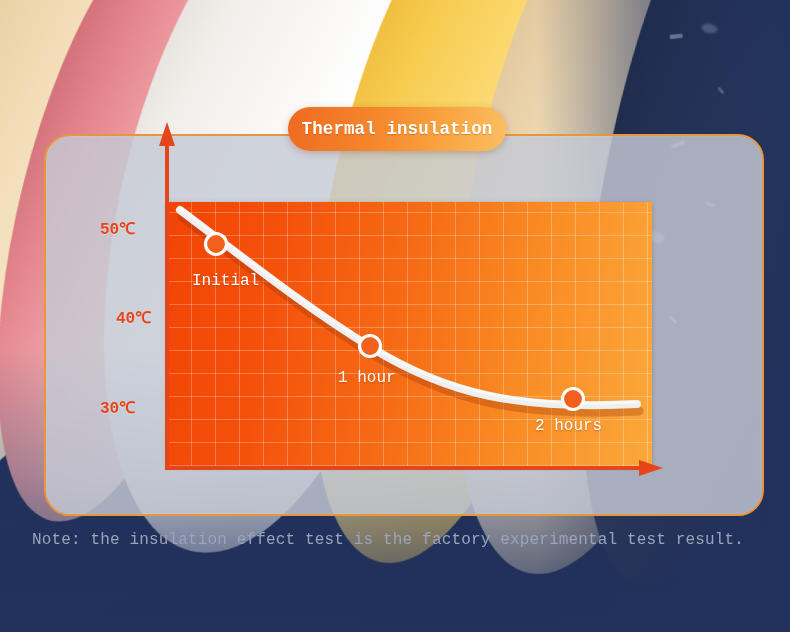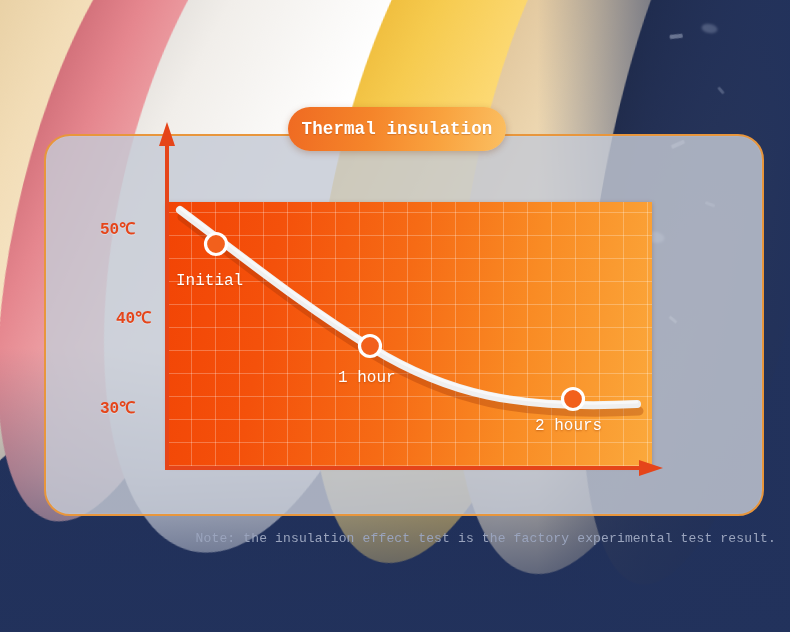--- a/index.html
+++ b/index.html
@@ -78,27 +78,27 @@
   .chart svg{position:absolute;left:-30px;top:-42px;overflow:visible;}
 
   .ylab{position:absolute;color:#e5451a;font-size:16px;font-weight:700;
      text-shadow:0 1px 0 rgba(255,255,255,.35);}
   .ylab.y50{left:100px;top:217px;}
   .ylab.y40{left:100px;top:306px;margin-left:16px;}
   .ylab.y30{left:100px;top:396px;}
 
   .ptlabel{position:absolute;color:#ffffff;font-size:16px;font-weight:400;
      text-shadow:0 1px 2px rgba(140,50,5,.45);white-space:nowrap;}
-  .lab-initial{left:176px;top:272px;}
+  .lab-initial{left:192px;top:272px;}
   .lab-1h{left:338px;top:369px;}
   .lab-2h{left:535px;top:417px;}
 
   
-  .note{position:absolute;left:0;top:531px;width:776px;text-align:right;
-     color:#9aa4bd;font-size:13px;letter-spacing:.15px;}
+  .note{position:absolute;left:0;top:531px;width:776px;text-align:center;
+     color:#9aa4bd;font-size:16px;letter-spacing:.15px;}
 </style>
 </head>
 <body>
 
 <div class="stage">
 
   <div class="bg">
     <div class="shell s-teal"></div>
     <div class="shell s-cream1"></div>
     <div class="shell s-rose"></div>

